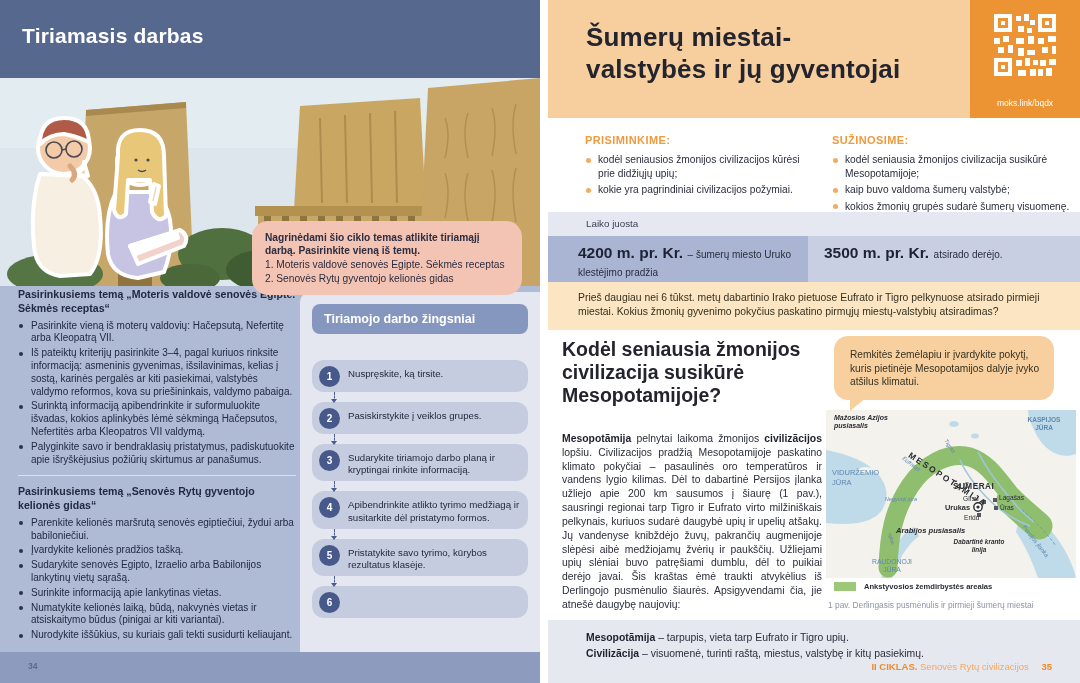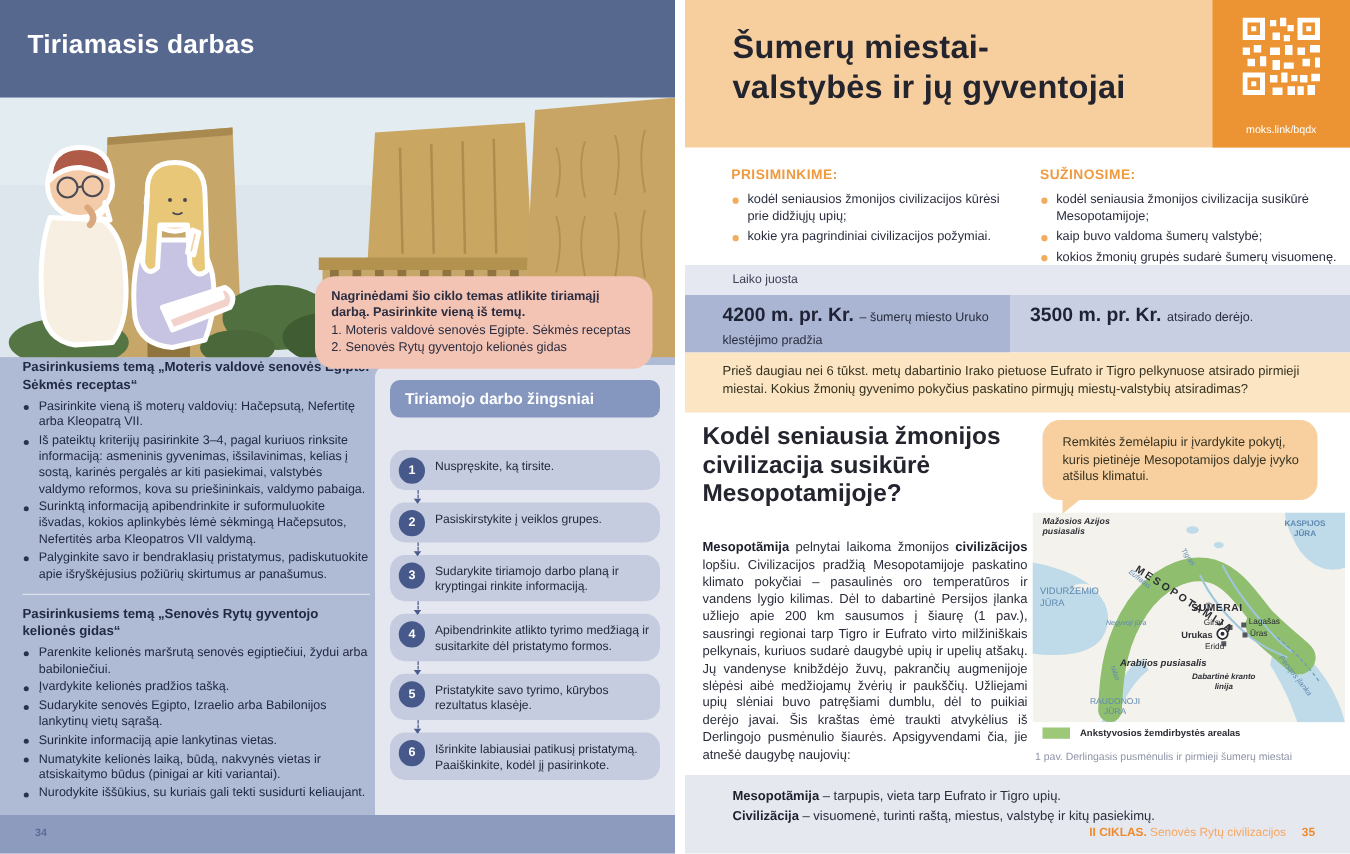--- a/index.html
+++ b/index.html
@@ -232,21 +232,20 @@
       <div class="connector"></div>
 
       <div class="step">
         <div class="step-num">5</div>
         <div class="step-text">Pristatykite savo tyrimo, kūrybos rezultatus klasėje.</div>
       </div>
       <div class="connector"></div>
 
       <div class="step">
         <div class="step-num">6</div>
-        <div class="step-text">Išrinkite labiausiai patikusį pristatymą. Paaiškinkite, kodėl jį pasirinkote.</div>
       </div>
     </div>
 
     <div class="lp-footer">
       <span class="lp-pagenum">34</span>
     </div>
   </div>
 
   <div class="right-page">
 

